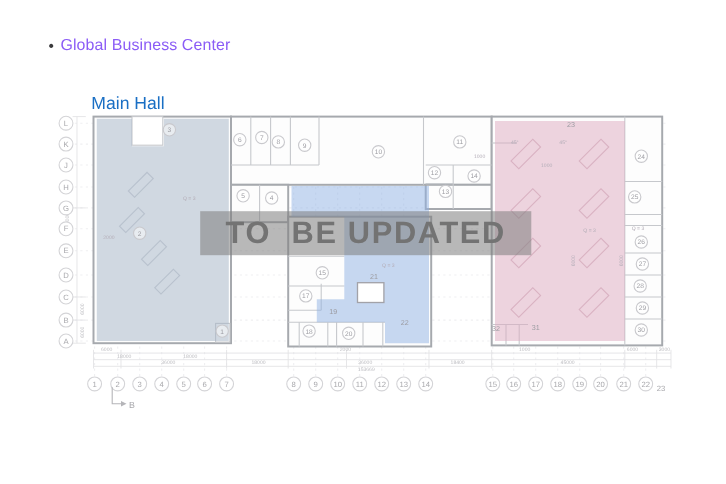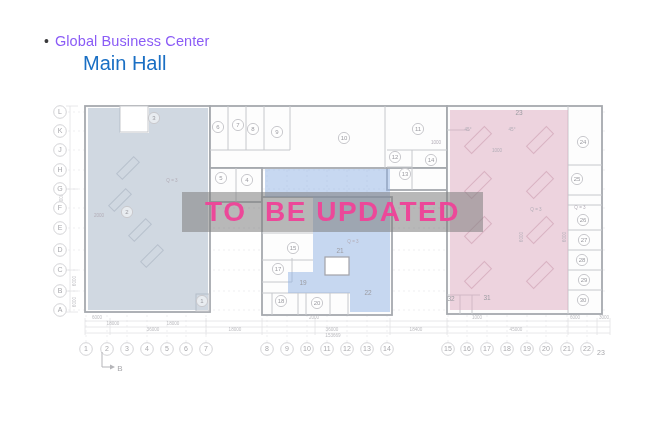--- a/index.html
+++ b/index.html
@@ -1,25 +1,25 @@
 <!DOCTYPE html>
 <html><head>
 <meta charset="utf-8">
 <style>
   html,body{margin:0;padding:0;background:#fff;}
   #stage{position:relative;width:660px;height:440px;background:#fff;overflow:hidden;
          font-family:"Liberation Sans","DejaVu Sans",sans-serif;}
   .title-row{position:absolute;left:44px;top:33px;display:flex;align-items:center;gap:6px;}
   .bullet{color:#3a3a3c;font-size:14px;line-height:1;}
   .title{color:#8b5cf6;font-size:14.5px;font-weight:500;letter-spacing:.1px;}
-  .subtitle{position:absolute;left:83px;top:52px;font-size:20px;font-weight:500;}
+  .subtitle{position:absolute;left:83px;top:86px;font-size:16px;font-weight:500;}
   #plan-svg{position:absolute;left:0;top:0;}
   .overlay-band{position:absolute;left:182px;top:192px;width:301px;height:40px;
      background:rgba(125,125,125,0.55);display:flex;align-items:center;justify-content:center;}
-  .overlay-band span{color:#ec4899;font-weight:700;font-size:28px;letter-spacing:1.5px;white-space:pre;}
+  .overlay-band span{color:#737373;font-weight:700;font-size:28px;letter-spacing:1.5px;white-space:pre;}
 </style>
 </head>
 <body>
 
 <div id="stage">
   <div class="title-row">
     <span class="bullet">•</span>
     <span class="title">Global Business Center</span>
   </div>
   <div class="subtitle" style="color: rgb(26, 111, 196);">Main Hall</div>

